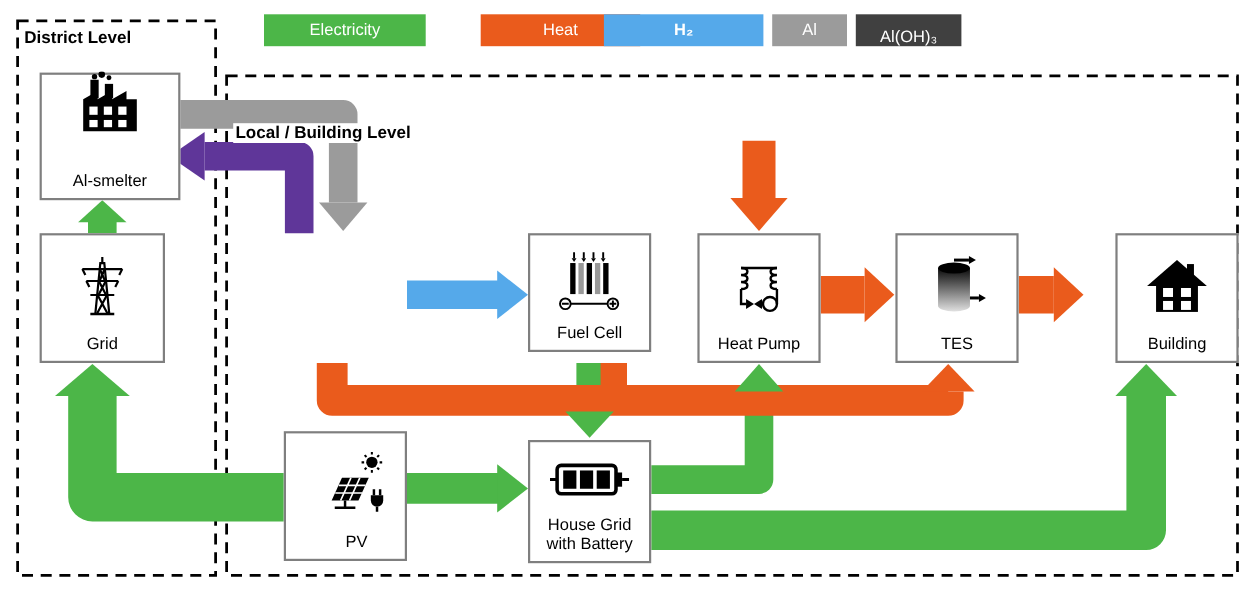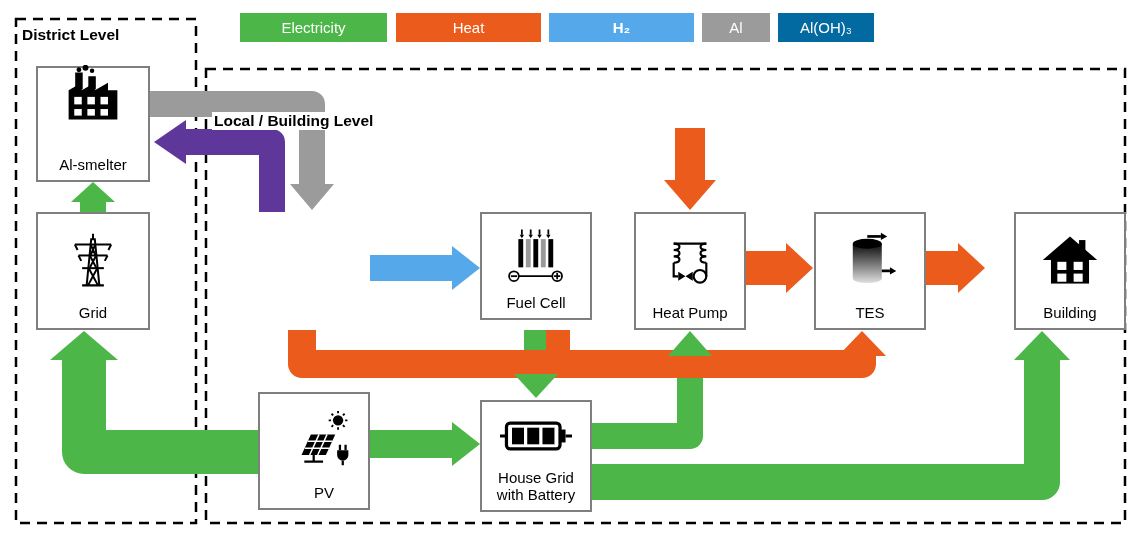--- a/index.html
+++ b/index.html
@@ -11,21 +11,21 @@
 
   .group-label { position:absolute; z-index:4; font-weight:bold; font-size:15.5px; background:#fff; padding:0 2px; }
   .district-label { left:20px; top:26px; }
   .local-label { left:212px; top:88px;margin-top:24px; }
 
   .node { position:absolute; z-index:3; background:#fff; border:2px solid #7f7f7f;
           display:flex; flex-direction:column; align-items:center; justify-content:flex-end; }
   .icon-wrap { flex:1; display:flex; align-items:center; justify-content:center; width:100%; }
   .node-label { font-size:15px; line-height:1.12; text-align:center; padding:0 3px 6px 3px; }
 
-  .n-smelter  { left:36px;  top:66px;  width:114px; height:116px;gap:32px; }
+  .n-smelter  { left:36px;  top:66px;  width:128px; height:116px;gap:32px; }
   .n-grid     { left:36px;  top:212px; width:114px; height:118px; }
   .n-altoh2   { left:258px; top:212px; width:112px; height:118px; }
   .n-fuelcell { left:480px; top:212px; width:112px; height:108px; }
   .n-heatpump { left:634px; top:212px; width:112px; height:118px; }
   .n-tes      { left:814px; top:212px; width:112px; height:118px; }
   .n-building { left:1014px; top:212px; width:112px; height:118px; }
   .n-pv       { left:258px; top:392px; width:112px; height:118px;padding-left:20px; }
   .n-housegrid{ left:480px; top:400px; width:112px; height:112px; }
   .n-smart    { left:472px; top:86px;  width:126px; height:106px; border:2.5px solid #000; border-radius:14px; }
 
@@ -87,30 +87,30 @@
       <polygon points="1014,360 1070,360 1042,331"></polygon>
     </g>
   </svg>
 
   <span class="group-label district-label">District Level</span>
   <span class="group-label local-label">Local / Building Level</span>
 
   <div class="leg-item leg-0" style="background: rgb(76, 182, 72);">
       <span>Electricity</span>
     </div>
-  <div class="leg-item leg-1" style="background: rgb(234, 91, 28);">
+  <div class="leg-item leg-1" style="background: rgb(234, 91, 28); margin-left: 41px;">
       <span>Heat</span>
     </div>
   <div class="leg-item leg-2" style="background: rgb(85, 169, 234);">
       <span>H₂</span>
     </div>
   <div class="leg-item leg-3" style="background: rgb(155, 155, 155);">
       <span>Al</span>
     </div>
-  <div class="leg-item leg-4" style="background: #0369a1;">
+  <div class="leg-item leg-4" style="background: #404040; align-items: flex-end;">
       <span>Al(OH)₃</span>
     </div>
 
 
   <div class="node n-smelter">
     <div class="icon-wrap">
       <svg viewBox="0 0 64 64" width="60" height="60">
         <circle cx="17" cy="5" r="2.6" fill="#000"></circle>
           <circle cx="24" cy="3" r="3.2" fill="#000"></circle>
           <circle cx="31" cy="6" r="2.4" fill="#000"></circle>

